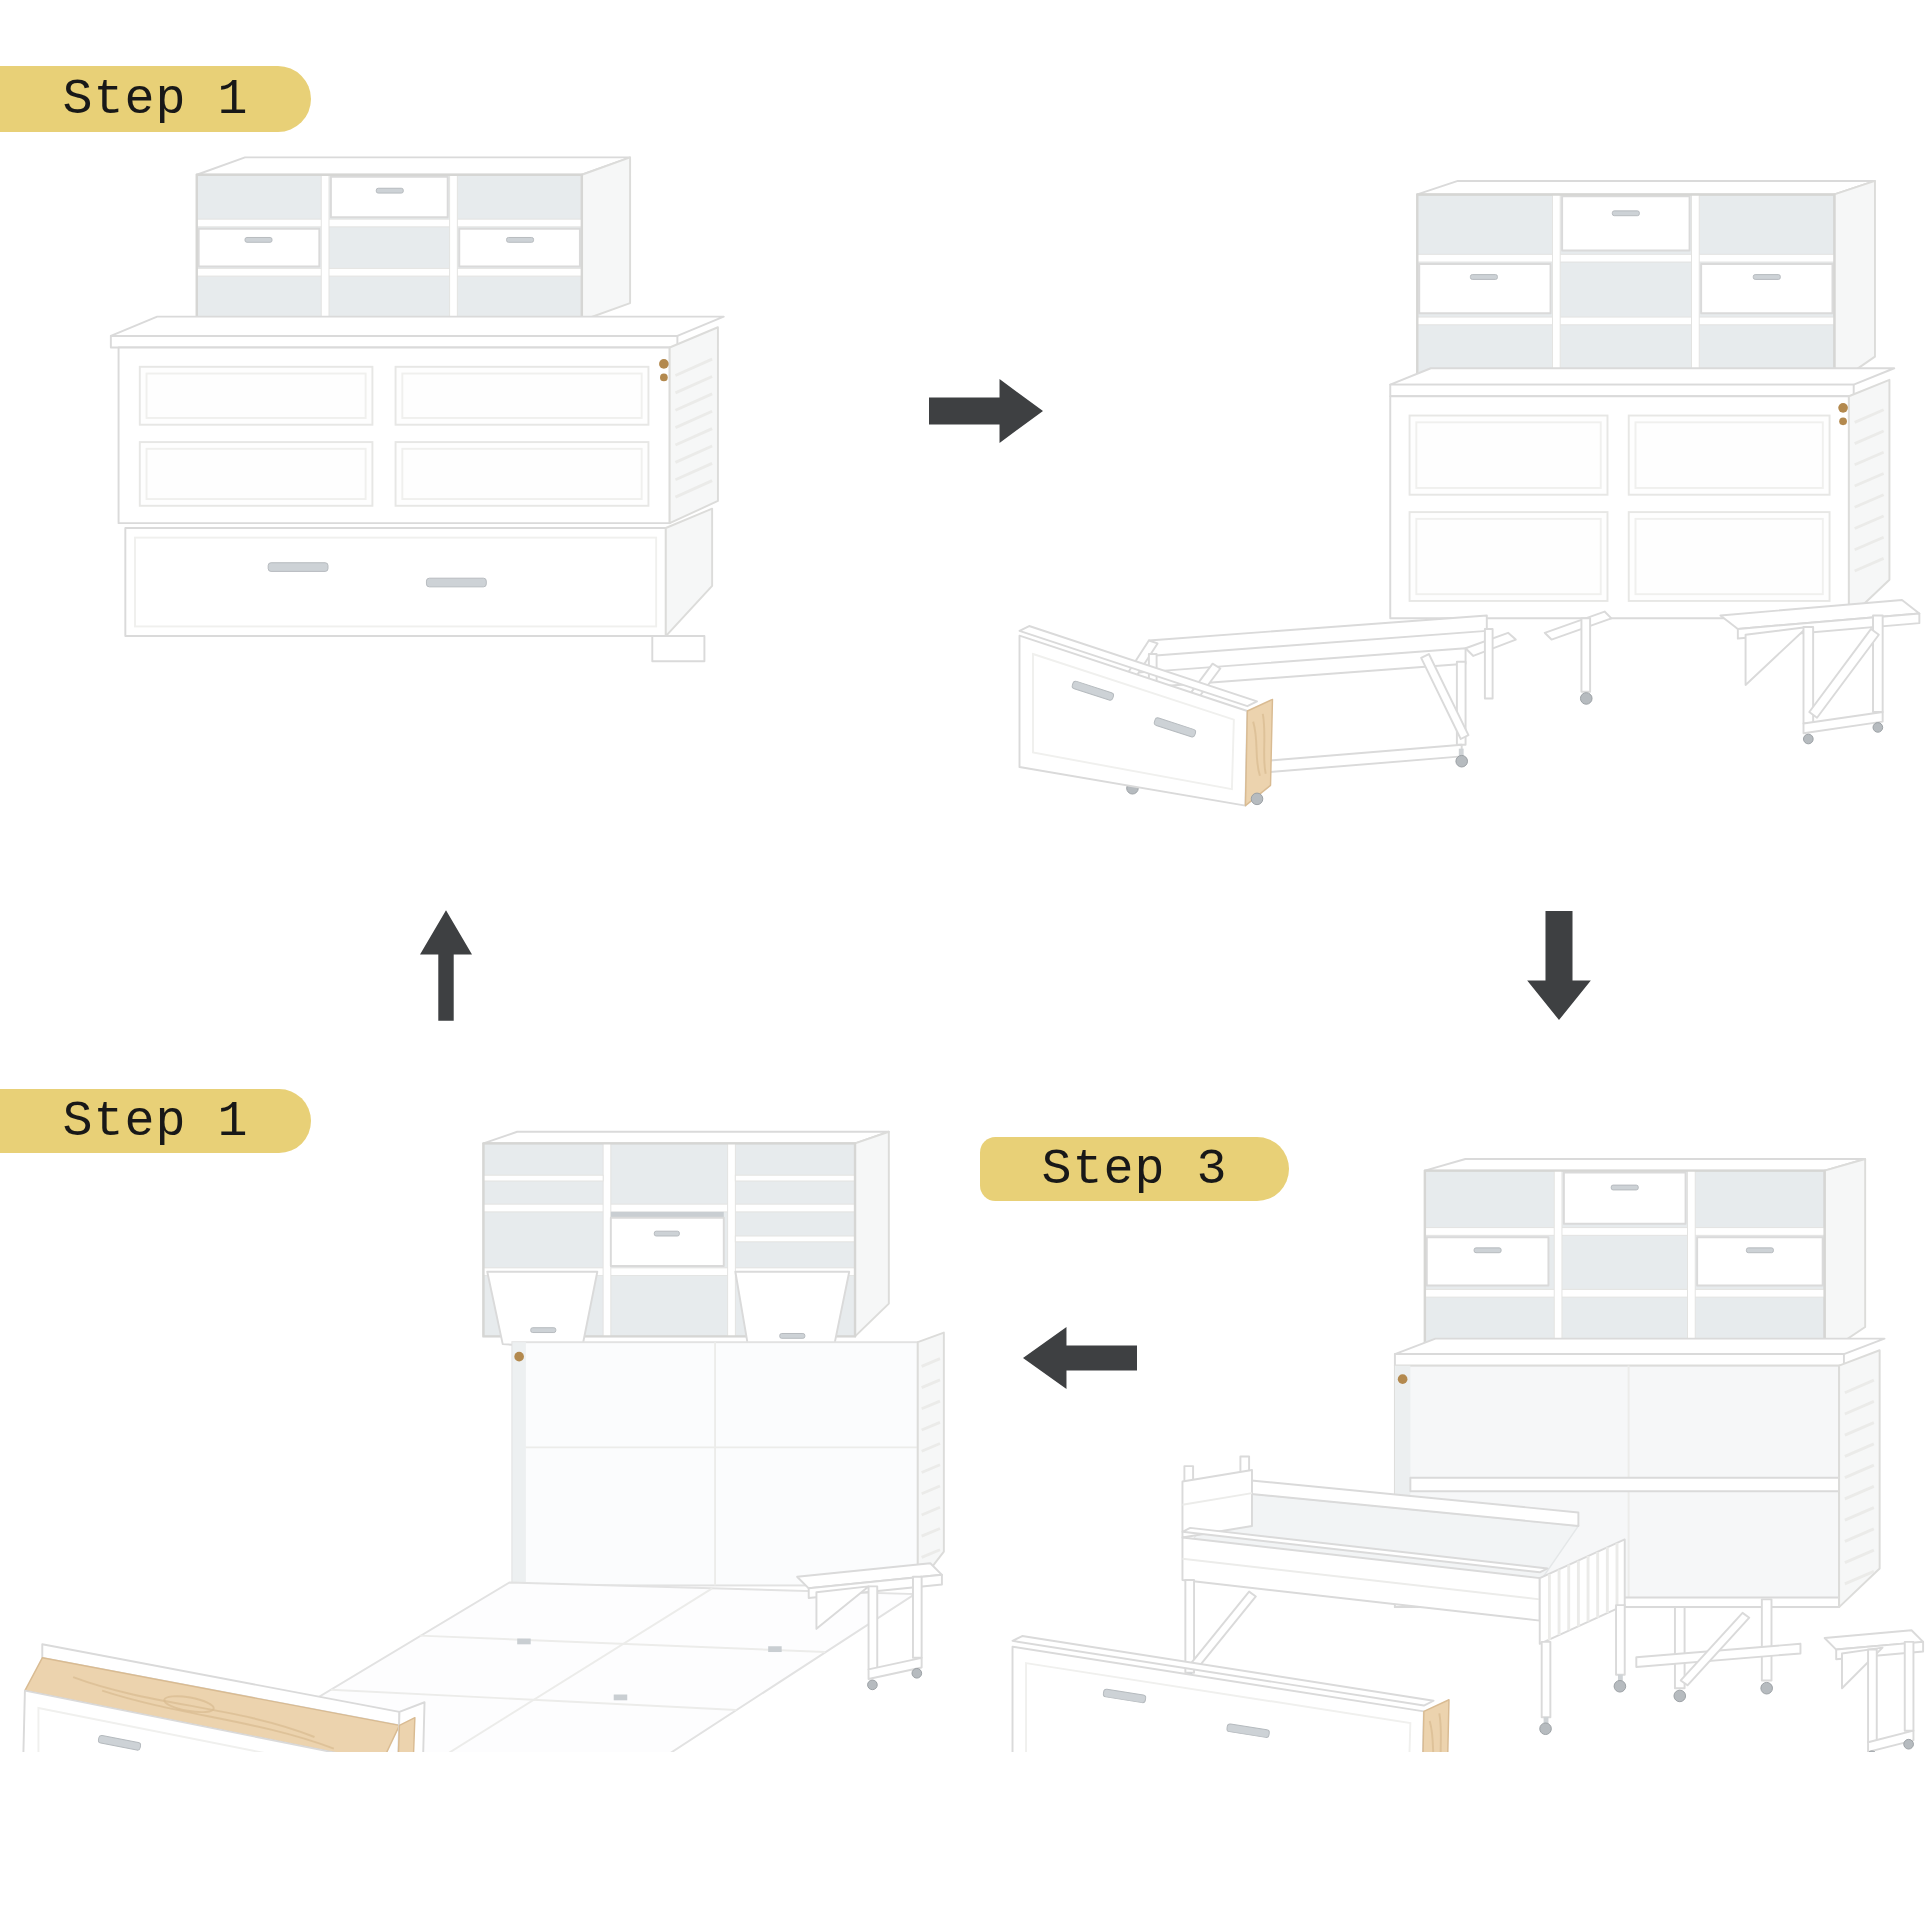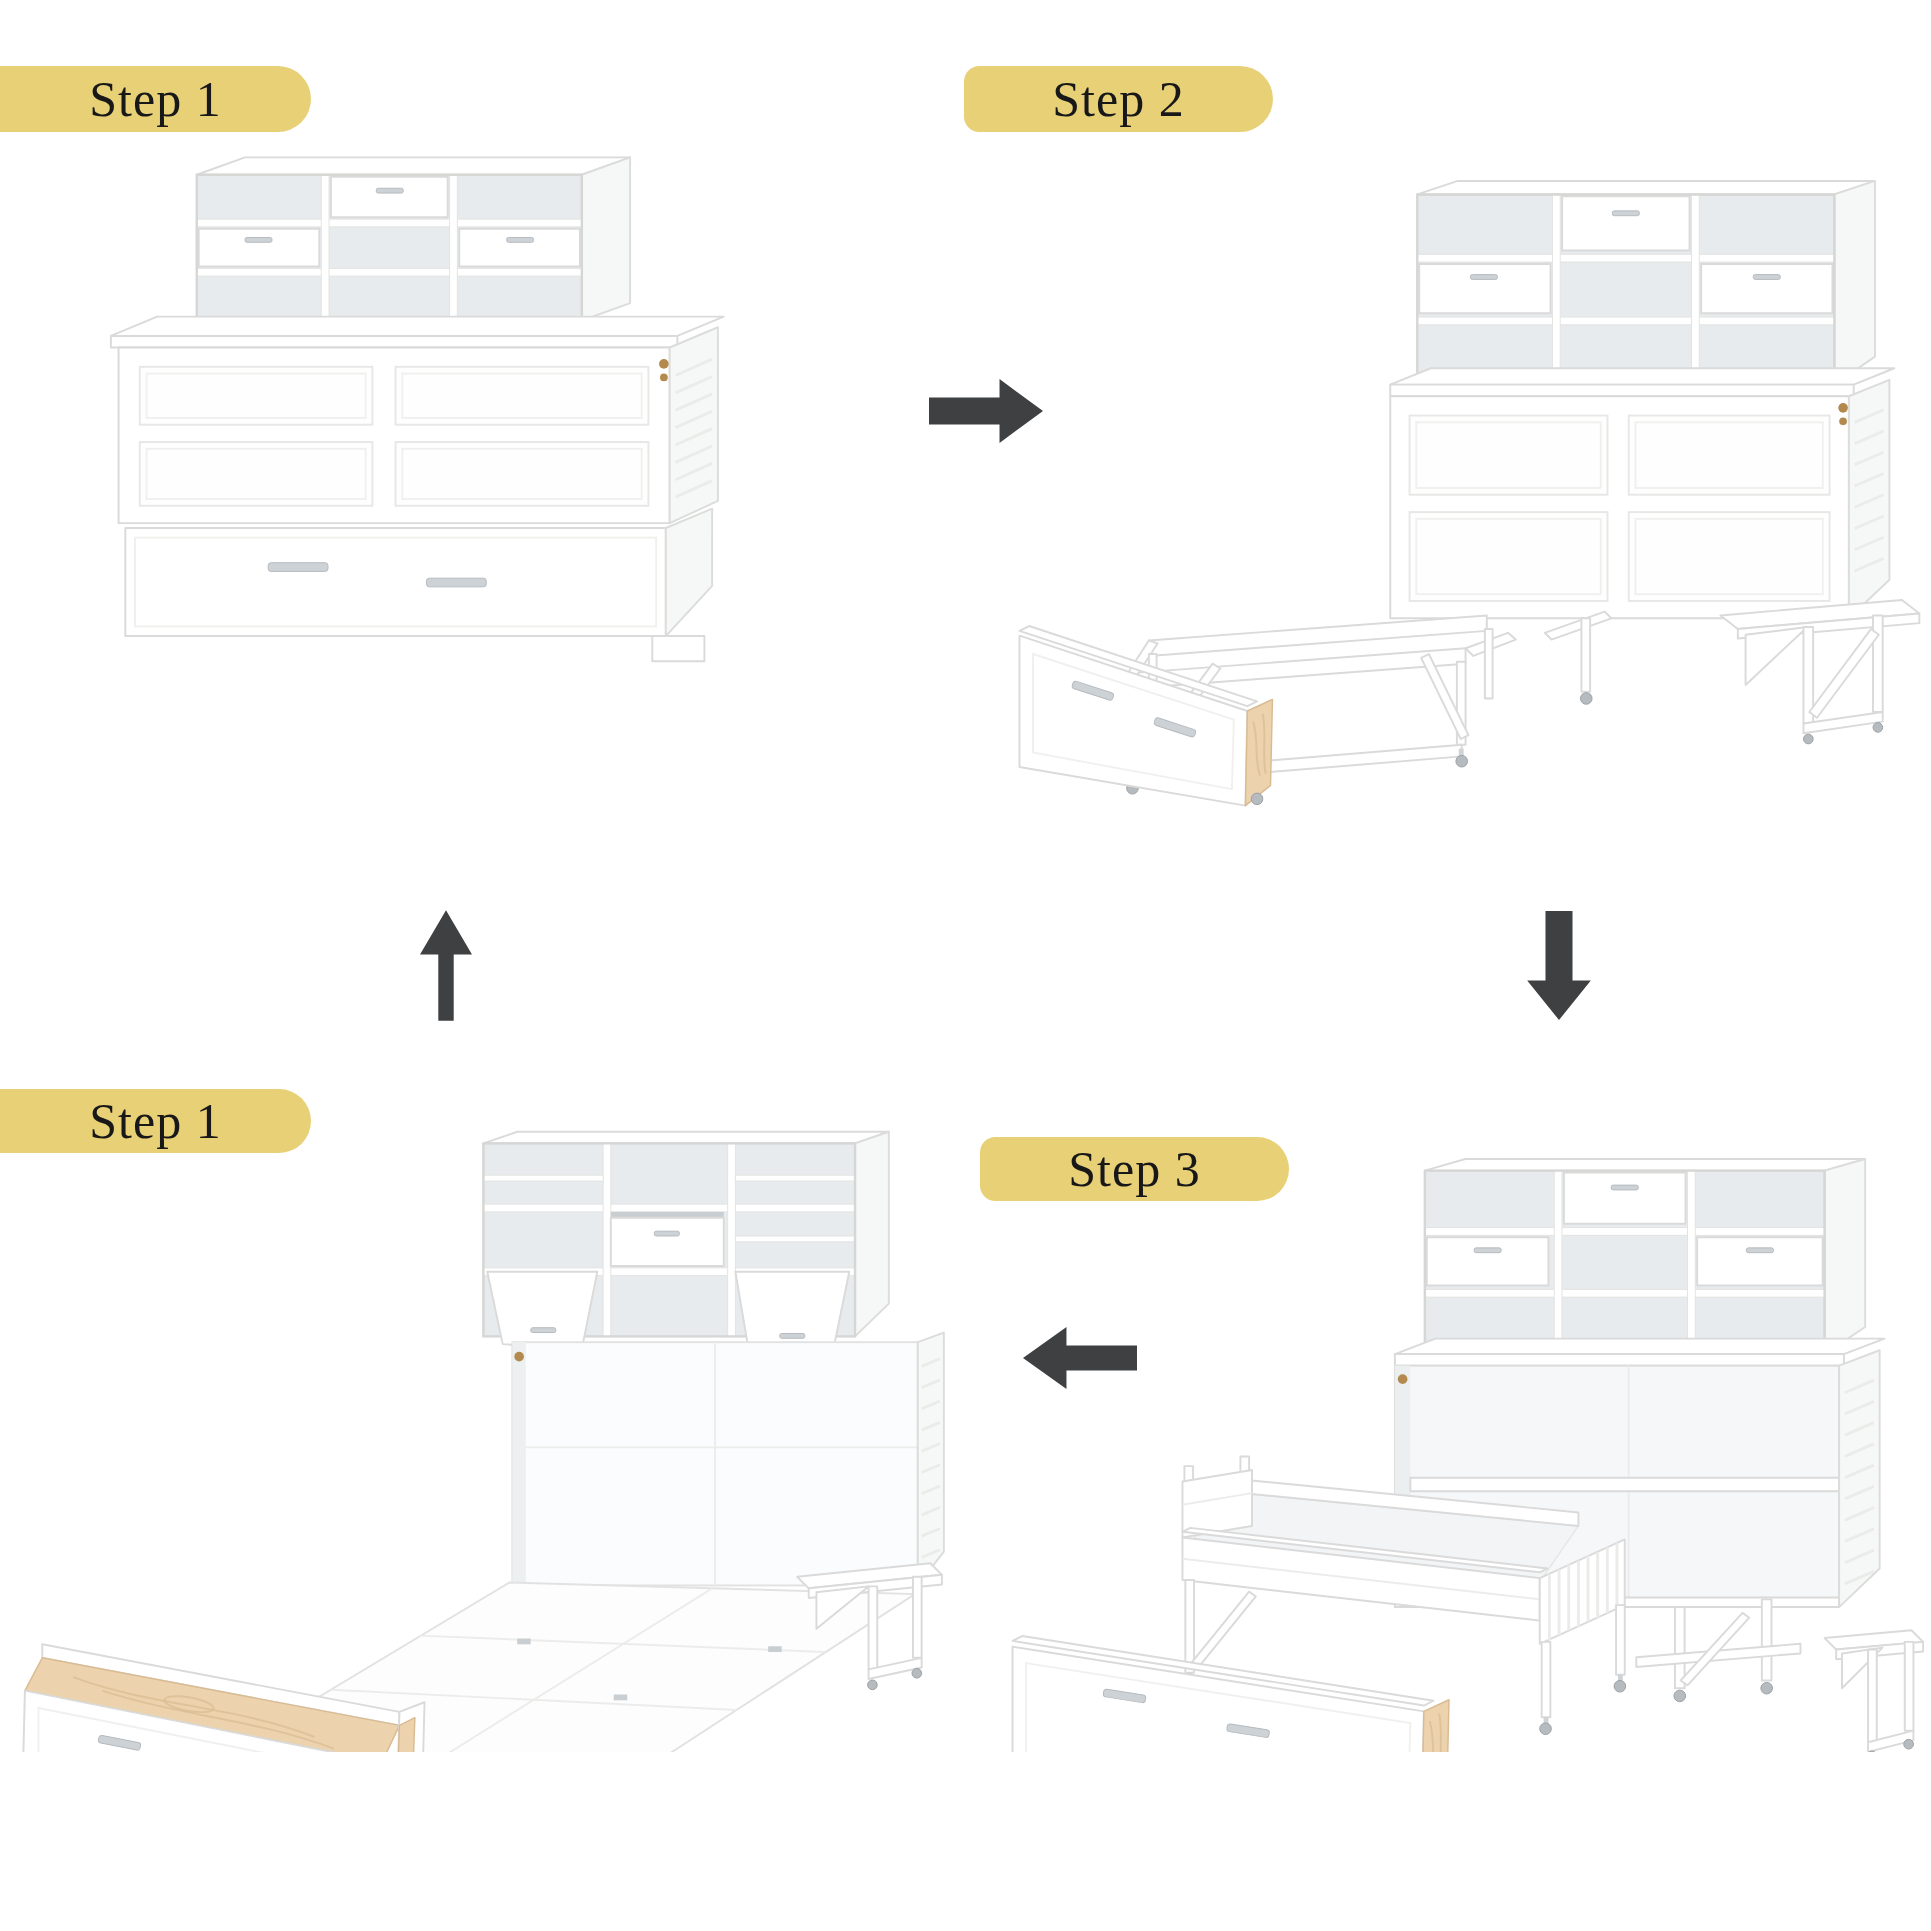--- a/index.html
+++ b/index.html
@@ -1,17 +1,17 @@
 <!DOCTYPE html>
 <html><head>
 <meta charset="utf-8">
 <style>
   html,body{margin:0;padding:0;background:#ffffff;}
   .canvas{position:relative;width:1931px;height:1752px;background:#ffffff;overflow:hidden;
-          font-family:Liberation Serif, serif;}
+          font-family:Liberation Mono, monospace;}
   .pill{position:absolute;height:66px;background:#e8d077;color:#181818;
         display:flex;align-items:center;justify-content:center;
         font-size:50px;font-weight:400;letter-spacing:1px;}
   .pill-1{left:0;top:66px;width:311px;border-radius:0 33px 33px 0;}
   .pill-2{left:964px;top:66px;width:309px;border-radius:15.4px 33px 33px 15.4px;}
   .pill-3{left:980px;top:1089px;width:309px;height:64px;border-radius:15.4px 32px 32px 15.4px;margin-top:48px;}
   .pill-4{left:0;top:1089px;width:311px;height:64px;border-radius:0 32px 32px 0;}
   .abs{position:absolute;}
   svg{overflow:visible;display:block;}
   .arrow{fill:#3e4042;}
@@ -33,21 +33,20 @@
   .seam{stroke:#ececea;stroke-width:2;fill:none;}
   .hinge{fill:#c9ced2;}
   .interior2{fill:#f2f4f5;stroke:#e4e7e8;stroke-width:1.5;}
 </style>
 </head>
 <body>
 
 <div class="canvas">
 
   <div class="pill pill-1">Step 1</div>
-  <div class="pill pill-2">Step 2</div>
   <div class="pill pill-3">Step 3</div>
   <div class="pill pill-4">Step 1</div>
 
   <svg class="abs" style="left:929px;top:379px" width="114" height="64" viewBox="0 0 118 66" aria-label="right">
     <polygon class="arrow" points="0,19 73,19 73,0 118,33 73,66 73,47 0,47"></polygon>
   </svg>
   <svg class="abs" style="left:1527px;top:911px" width="64" height="109" viewBox="0 0 66 113" aria-label="down">
     <polygon class="arrow" points="19,0 47,0 47,72 66,72 33,113 0,72 19,72"></polygon>
   </svg>
   <svg class="abs" style="left:1023px;top:1327px" width="114" height="62" viewBox="0 0 118 64" aria-label="left">

